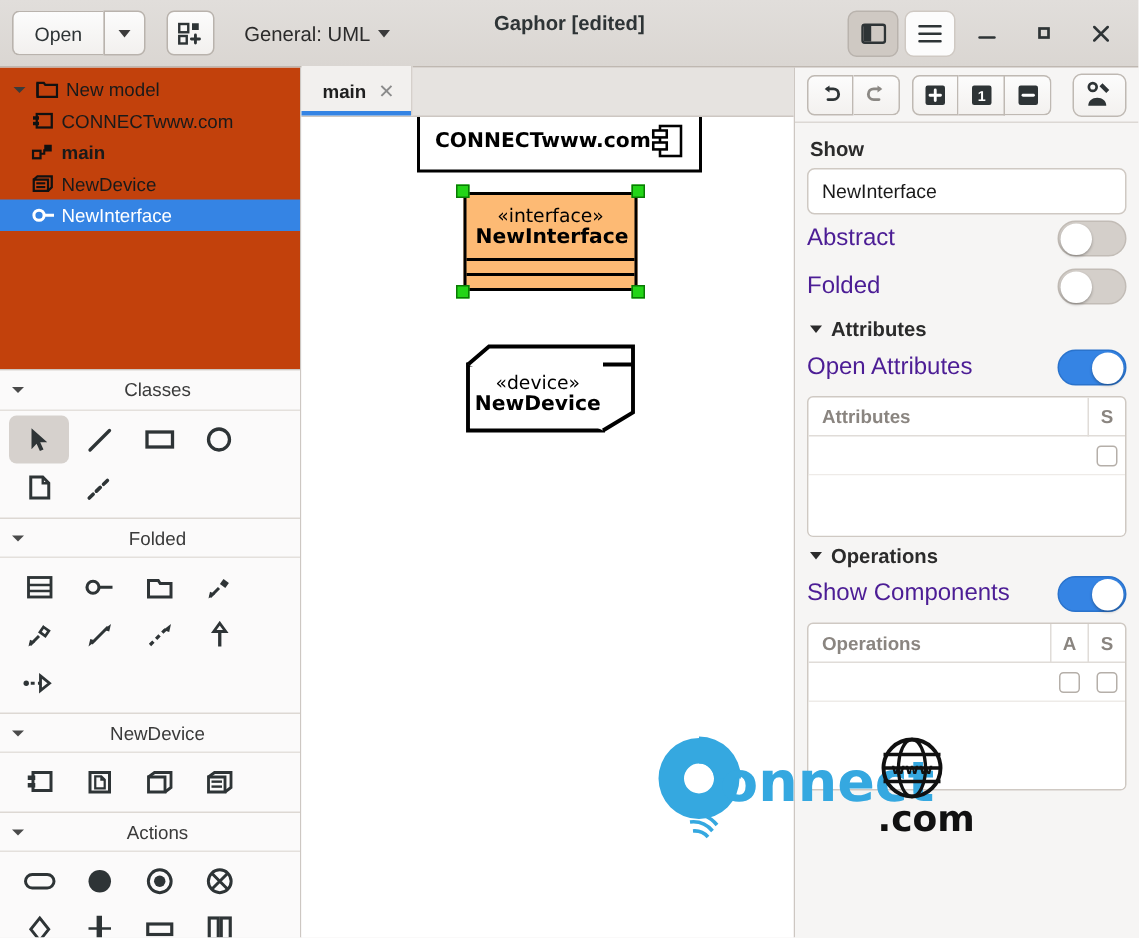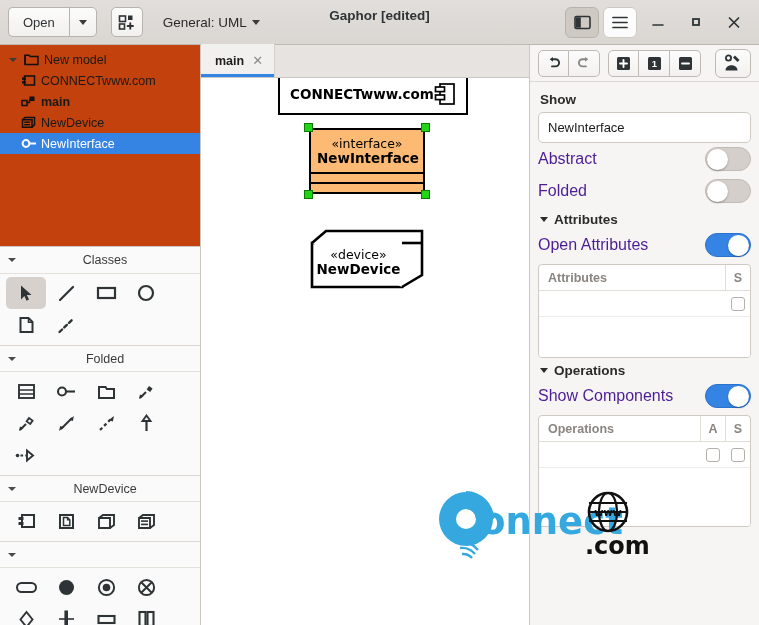--- a/index.html
+++ b/index.html
@@ -487,20 +487,21 @@
               <path d="M2 5h11v10H2z" fill="none" stroke="#2e3436" stroke-width="1.9"></path>
               <path d="M2 5l4-3h11v10l-4 3" fill="none" stroke="#2e3436" stroke-width="1.9"></path>
               <rect x="4" y="7.3" width="7" height="1.6" fill="#2e3436"></rect>
               <rect x="4" y="10.6" width="7" height="1.6" fill="#2e3436"></rect>
             </svg>
           </div>
         </div>
 
         <div class="sec-head sec-sep">
           <span class="tw"></span>
+          <span class="sec-title">Actions</span>
         </div>
         <div class="tools">
           <div class="tool">
             <svg width="23" height="15" viewBox="0 0 23 15">
               <rect x="2" y="3" width="19" height="9" rx="4.5" fill="none" stroke="#2e3436" stroke-width="2"></rect>
             </svg>
           </div>
           <div class="tool">
             <svg width="19" height="19" viewBox="0 0 19 19">
               <circle cx="9.5" cy="9.5" r="7.5" fill="#2e3436"></circle>

